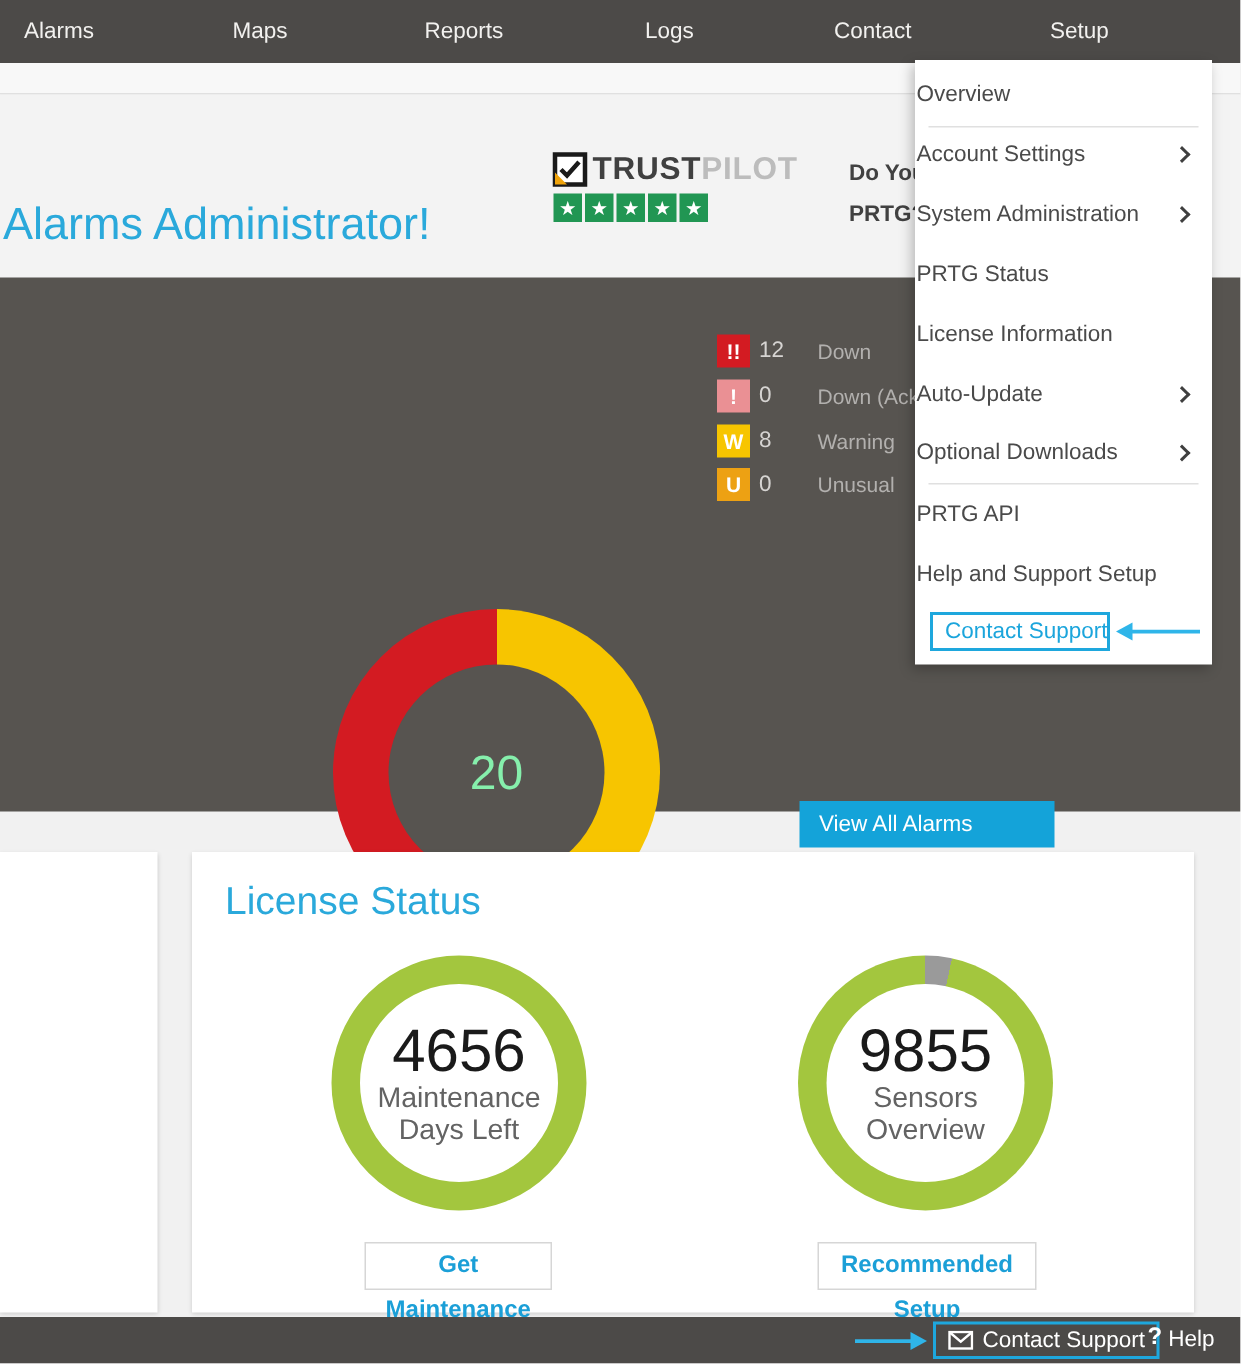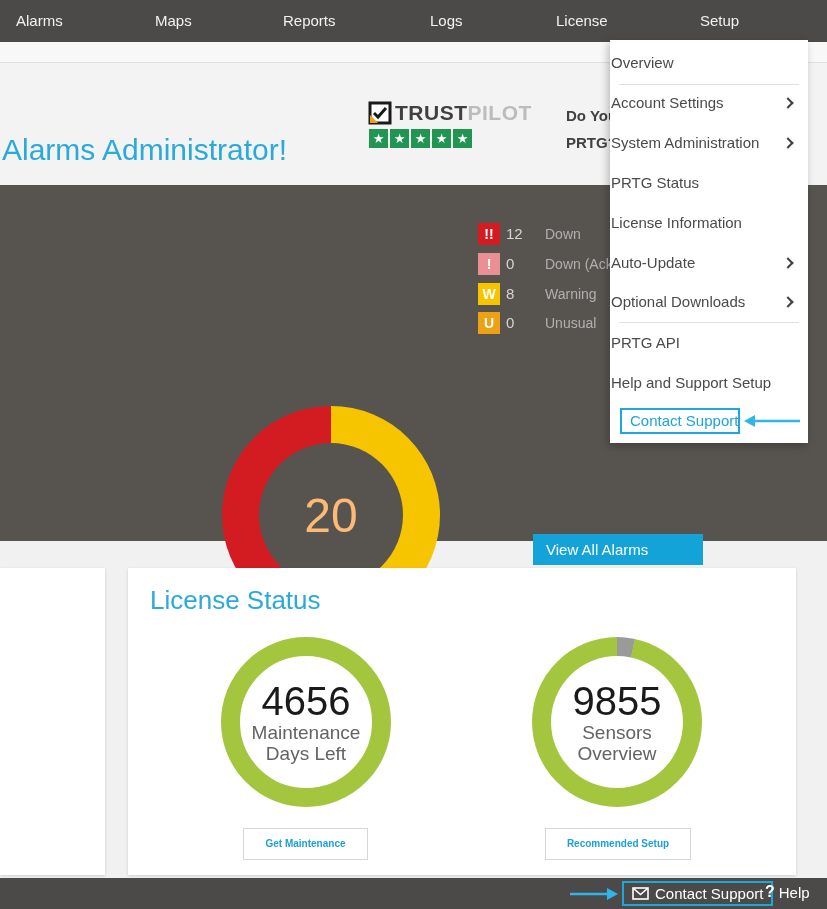--- a/index.html
+++ b/index.html
@@ -28,21 +28,21 @@
 
   .promo { position:absolute; left:566px; top:44px; font-size:15px; font-weight:600; color:#414141; }
   .promo div { height:27px; }
 
   
   .dark-section { position:absolute; left:0; top:185px; width:827px; height:356px; background:#575450; }
   .donut { position:absolute; left:222px; top:221px; width:218px; height:218px; border-radius:50%;
            background:conic-gradient(#f7c500 0deg 144deg, #d31b22 144deg 360deg); }
   .donut-hole { position:absolute; left:37px; top:37px; width:144px; height:144px; border-radius:50%;
                 background:#575450; display:flex; align-items:center; justify-content:center; }
-  .donut-total { color:#fdba74; font-size:48px; }
+  .donut-total { color:#86efac; font-size:32px; }
   .donut-caption { position:absolute; left:191px; top:464px; width:280px; text-align:center; color:#f5f4f2; font-size:28px; }
 
   .legend-row { position:absolute; left:478px; height:22px; }
   .legend-badge { position:absolute; left:0; top:0; width:22px; height:22px; color:#fff; font-weight:bold;
                   font-size:14px; text-align:center; line-height:22px; }
   .badge-down { background:#d31b22; }
   .badge-ack { background:#ea9094; }
   .badge-warn { background:#f7c500; }
   .badge-unusual { background:#eda113; }
   .legend-count { position:absolute; left:28px; top:2px; font-size:15px; color:#d6d4d2; }
@@ -60,21 +60,21 @@
   .gauge-full { border:19px solid #a3c63e; }
   .gauge-conic { background:conic-gradient(#9a9a9a 0deg 12deg, #a3c63e 12deg 360deg); }
   .gauge-hole { position:absolute; left:19px; top:19px; width:132px; height:132px; border-radius:50%; background:#fff; }
   .gauge-inner { position:absolute; left:0; top:0; width:132px; height:132px; display:flex; flex-direction:column;
                  align-items:center; justify-content:center; text-align:center; }
   .gauge-full .gauge-inner { left:-19px; top:-19px; margin:19px; }
   .gauge-value { font-size:40px; color:#1a1a1a; line-height:42px; }
   .gauge-line { font-size:19px; color:#636363; line-height:21px; }
 
   .card-btn { position:absolute; top:260px; height:32px; background:#fff; border:1px solid #d6d6d6;
-              color:#1b9fd7; font-size:10px; font-weight:bold; text-align:center; line-height:30px; cursor:pointer; }
+              color:#1b9fd7; font-size:16px; font-weight:bold; text-align:center; line-height:30px; cursor:pointer; }
 
   
   .footer { position:absolute; left:0; top:878px; width:827px; height:31px; background:#4c4a48; z-index:6; }
   .footer-arrow { position:absolute; left:570px; top:8px; }
   .footer-contact { position:absolute; left:622px; top:3px; height:25px; border:2px solid #1ea7dd; display:flex;
                     align-items:center; padding:0 8px; color:#fff; font-size:15px; cursor:pointer; }
   .envelope { margin-right:6px; }
   .footer-help { position:absolute; left:765px; top:5px; display:flex; align-items:center; gap:4px; color:#fff; cursor:pointer; }
   .help-q { font-weight:bold; font-size:16px; }
   .help-t { font-size:15px; }
@@ -94,21 +94,21 @@
 </head>
 <body>
 
 <div class="screen">
 
   <div class="topnav">
     <div class="nav-item" style="left:16px">Alarms</div>
     <div class="nav-item" style="left:155px">Maps</div>
     <div class="nav-item" style="left:283px">Reports</div>
     <div class="nav-item" style="left:430px">Logs</div>
-    <div class="nav-item" style="left:556px">License</div>
+    <div class="nav-item" style="left:556px">Contact</div>
     <div class="nav-item" style="left:700px">Setup</div>
   </div>
 
   <div class="substrip"></div>
 
   <div class="header">
     <div class="page-title">Alarms Administrator!</div>
 
     <div class="trustpilot">
       <div class="tp-row">

